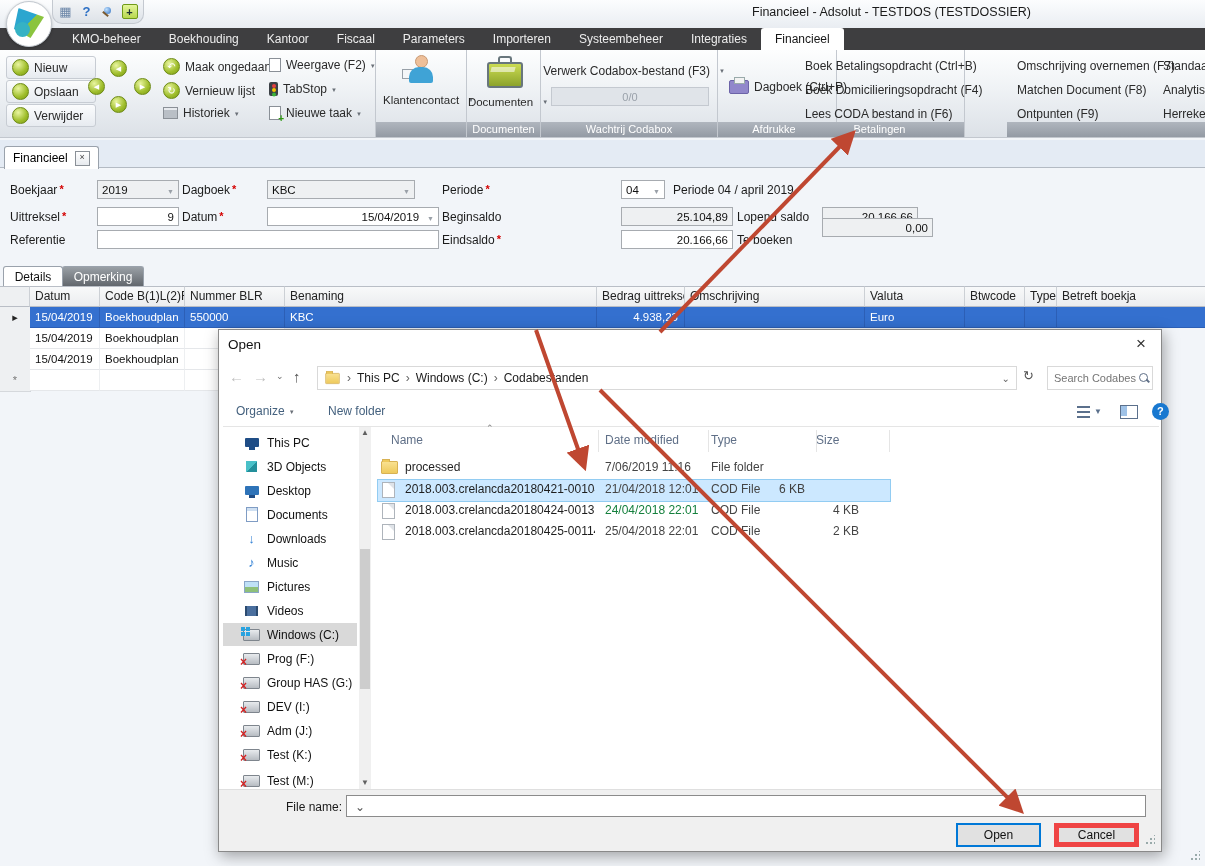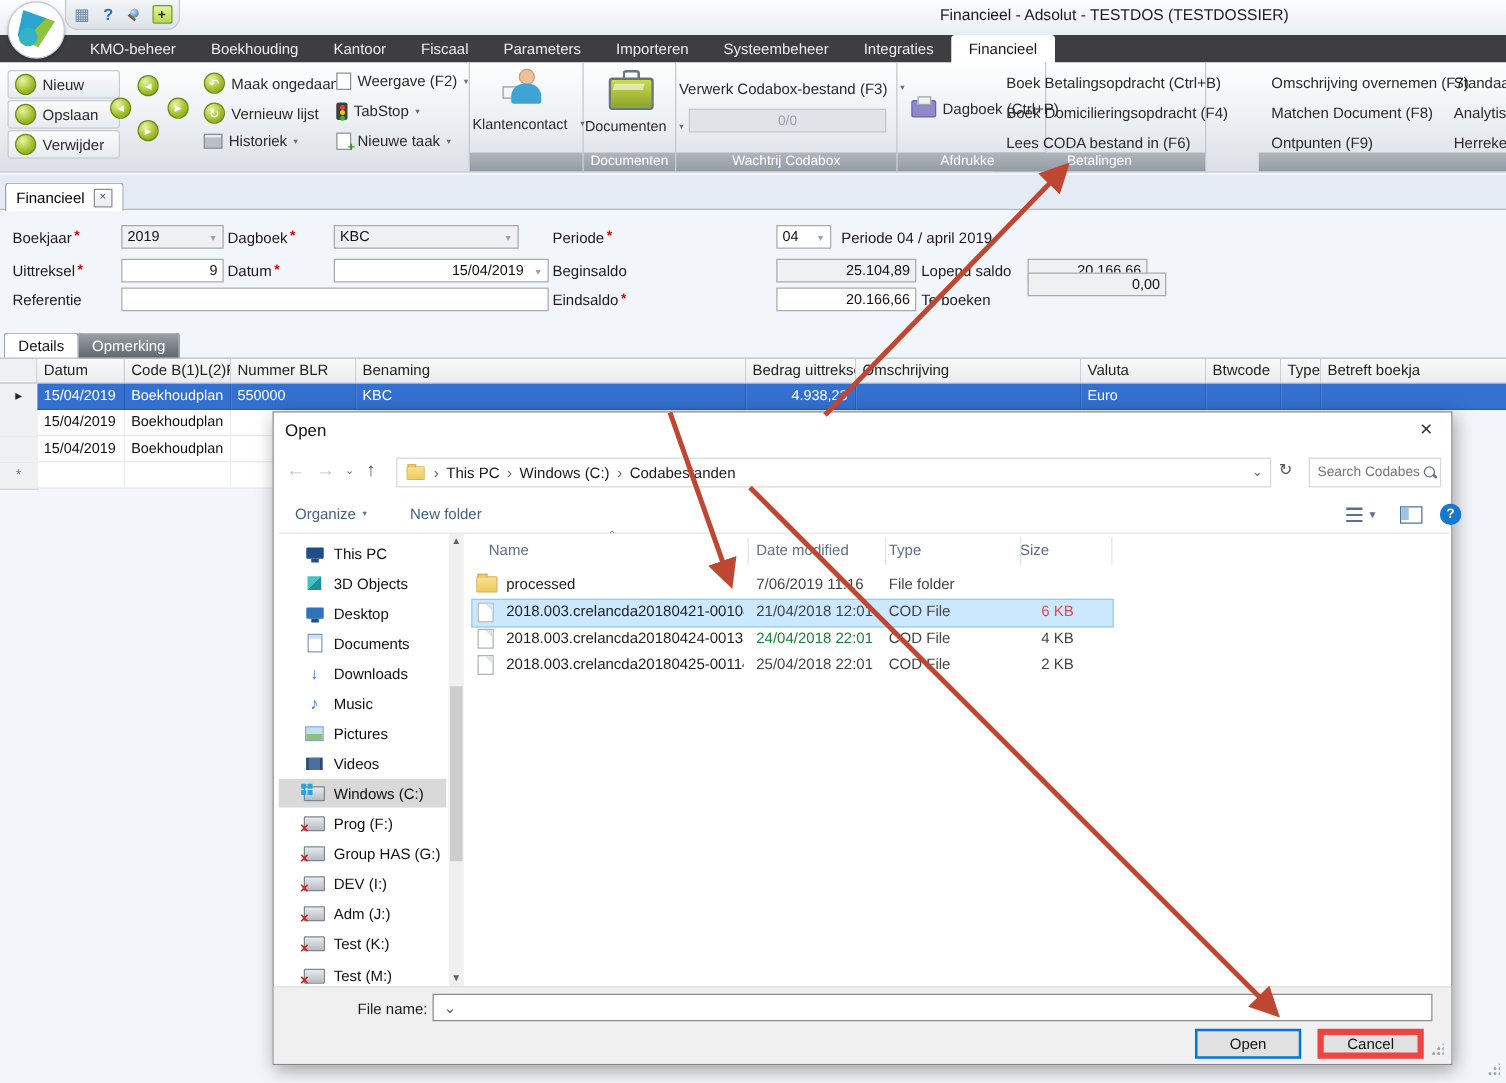--- a/index.html
+++ b/index.html
@@ -247,21 +247,21 @@
     <span class="caret">Nieuwe taak</span>
     </div>
 </div>
 
 <div class="f rgroup" style="left:376px;width:91px">
   <div class="f" style="left:28px;top:5px">
     <span class="ic-person" style="display:block">
         <span class="ic-env"></span>
       </span>
     </div>
-  <div class="rbtn caret" style="left:2px;top:42px;width:86px;justify-content:flex-end;font-size:11.5px">
+  <div class="rbtn caret" style="left:2px;top:42px;width:86px;justify-content:flex-start;font-size:11.5px">
     <span>Klantencontact</span>
     </div>
   <div class="rband"></div>
 </div>
 
 <div class="f rgroup" style="left:467px;width:74px">
   <div class="f" style="left:20px;top:12px">
       <span class="ic-case" style="display:block"></span>
     </div>
   <div class="rbtn caret" style="left:0;top:44px;width:72px;justify-content:center;font-size:11.5px">
@@ -530,21 +530,21 @@
   <div class="lrow-text" style="left:386px;top:130px;color:#444">7/06/2019 11:16</div>
   <div class="lrow-text" style="left:492px;top:130px;color:#444">File folder</div>
 
   <div class="filesel" style="left:158px;top:149px;width:512px;height:21px"></div>
   <div class="rel" style="left:163px;top:152px">
       <span class="ic-file" style="display:block"></span>
     </div>
   <div class="lrow-text" style="left:186px;top:152px;width:190px">2018.003.crelancda20180421-001041-330-...</div>
   <div class="lrow-text" style="left:386px;top:152px;color:#444">21/04/2018 12:01</div>
   <div class="lrow-text" style="left:492px;top:152px;color:#444">COD File</div>
-  <div class="lrow-text" style="left:560px;top:152px;width:80px;text-align:right;color:#ef4444">6 KB</div>
+  <div class="lrow-text" style="left:560px;top:152px;width:80px;text-align:left;color:#404040">6 KB</div>
 
   <div class="rel" style="left:163px;top:173px">
       <span class="ic-file" style="display:block"></span>
     </div>
   <div class="lrow-text" style="left:186px;top:173px;width:190px">2018.003.crelancda20180424-001337-849-...</div>
   <div class="lrow-text" style="left:386px;top:173px;color:#15803d">24/04/2018 22:01</div>
   <div class="lrow-text" style="left:492px;top:173px;color:#444">COD File</div>
   <div class="lrow-text" style="left:560px;top:173px;width:80px;text-align:right;color:#444">4 KB</div>
 
   <div class="rel" style="left:163px;top:194px">

